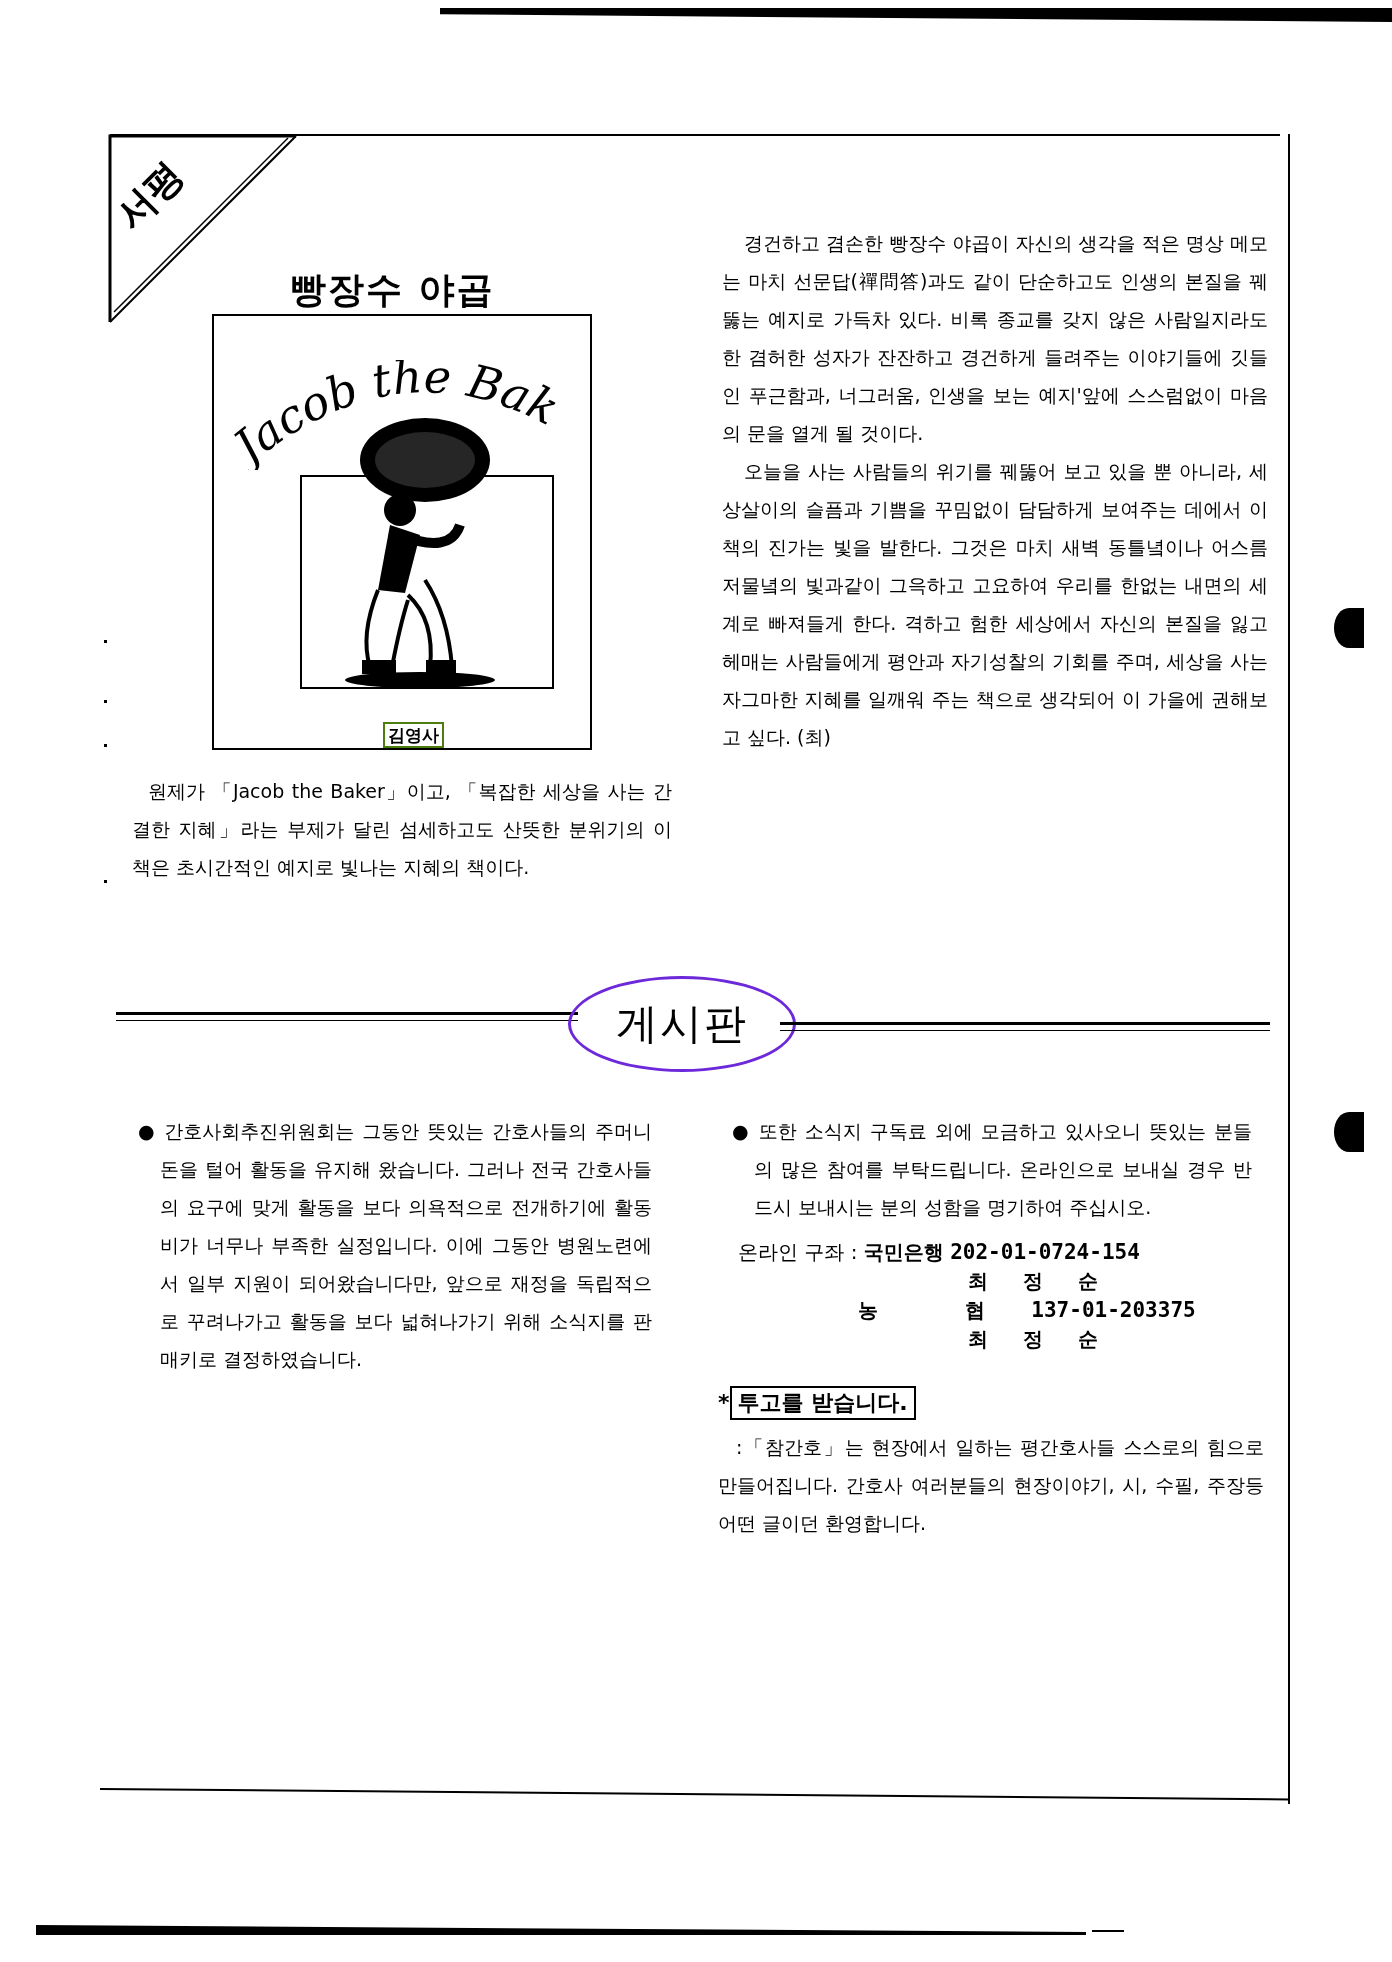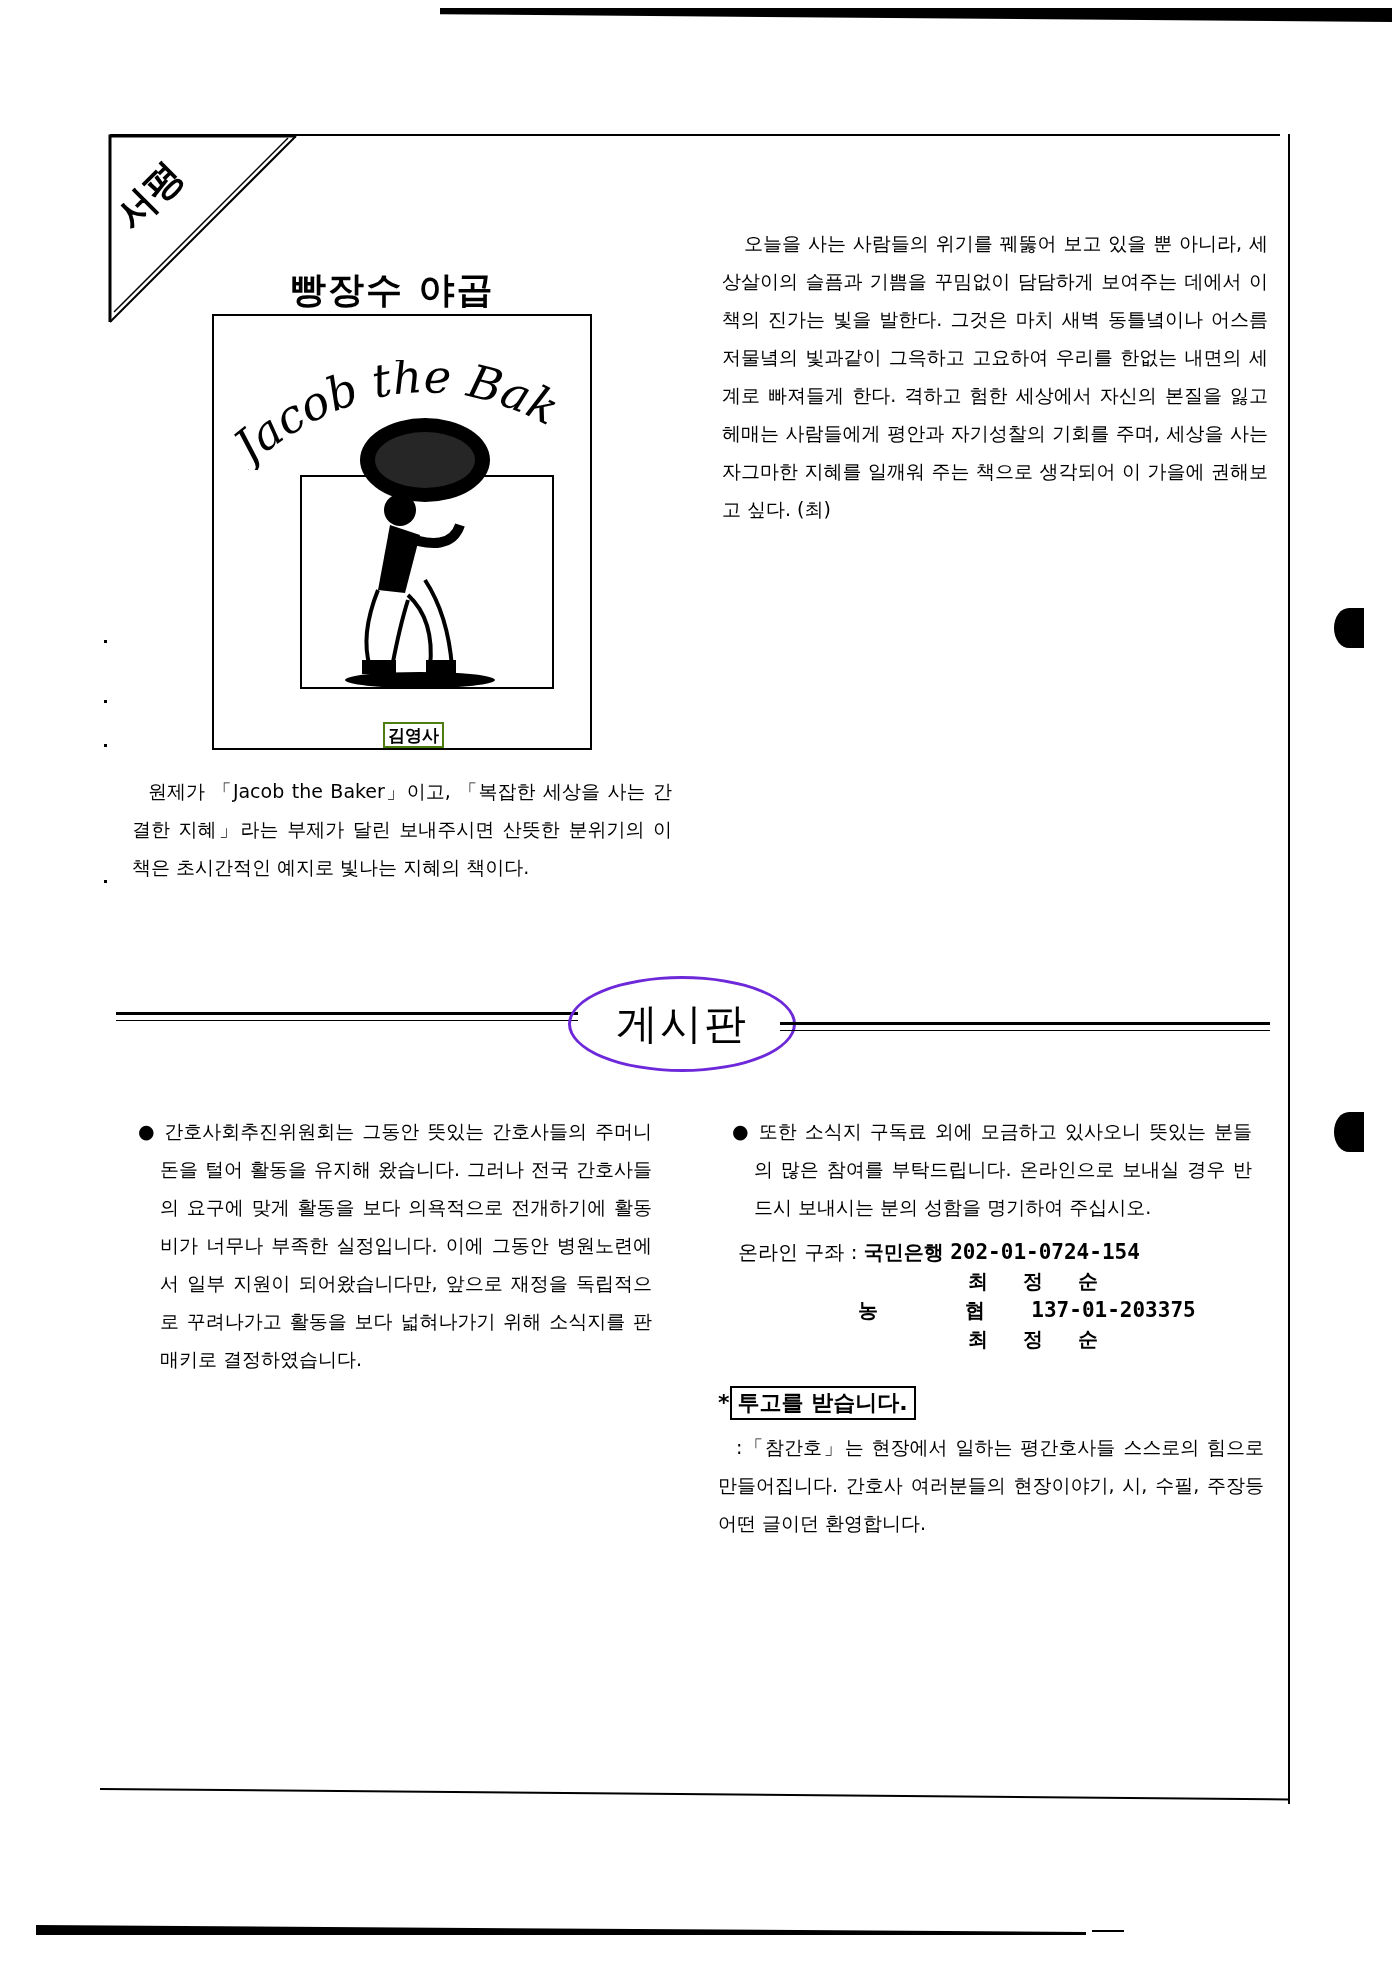--- a/index.html
+++ b/index.html
@@ -90,23 +90,24 @@
   <path d="M60 120 L48 185 L75 188 L90 130 Z" fill="#000"></path>
   <path d="M70 130 Q120 150 130 120" stroke="#000" stroke-width="10" fill="none"></path>
   <path d="M48 185 Q30 230 40 262 L62 262 Q70 220 78 195" fill="#fff" stroke="#000" stroke-width="4"></path>
   <path d="M78 190 Q105 215 100 262 L122 262 Q118 210 95 175" fill="#fff" stroke="#000" stroke-width="4"></path>
   <rect x="32" y="255" width="34" height="14" fill="#000"></rect>
   <rect x="96" y="255" width="30" height="14" fill="#000"></rect>
   <ellipse cx="90" cy="275" rx="75" ry="8" fill="#000"></ellipse>
 </svg>
 <div class="abs publisher">김영사</div>
 
-<div class="abs para caption">원제가 「Jacob the Baker」이고, 「복잡한 세상을 사는 간결한 지혜」라는 부제가 달린 보내주시면 산뜻한 분위기의 이 책은 초시간적인 예지로 빛나는 지혜의 책이다.</div>
+<div class="abs para caption">원제가 「Jacob the Baker」이고, 「복잡한 세상을 사는 간결한 지혜」라는 부제가 달린 섬세하고도 산뜻한 분위기의 이 책은 초시간적인 예지로 빛나는 지혜의 책이다.</div>
 
 <div class="abs para review-col">
+  <p>경건하고 겸손한 빵장수 야곱이 자신의 생각을 적은 명상 메모는 마치 선문답(禪問答)과도 같이 단순하고도 인생의 본질을 꿰뚫는 예지로 가득차 있다. 비록 종교를 갖지 않은 사람일지라도 한 겸허한 성자가 잔잔하고 경건하게 들려주는 이야기들에 깃들인 푸근함과, 너그러움, 인생을 보는 예지'앞에 스스럼없이 마음의 문을 열게 될 것이다.</p>
   <p>오늘을 사는 사람들의 위기를 꿰뚫어 보고 있을 뿐 아니라, 세상살이의 슬픔과 기쁨을 꾸밈없이 담담하게 보여주는 데에서 이 책의 진가는 빛을 발한다. 그것은 마치 새벽 동틀녘이나 어스름 저물녘의 빛과같이 그윽하고 고요하여 우리를 한없는 내면의 세계로 빠져들게 한다. 격하고 험한 세상에서 자신의 본질을 잃고 헤매는 사람들에게 평안과 자기성찰의 기회를 주며, 세상을 사는 자그마한 지혜를 일깨워 주는 책으로 생각되어 이 가을에 권해보고 싶다. (최)</p>
 </div>
 
 <div class="abs board-line-l"></div>
 <div class="abs board-oval">게시판</div>
 <div class="abs board-line-r"></div>
 
 <div class="abs para col-l">
   <p class="bullet-p"><span>● </span><span>간호사회추진위원회는 그동안 뜻있는 간호사들의 주머니 돈을 털어 활동을 유지해 왔습니다. 그러나 전국 간호사들의 요구에 맞게 활동을 보다 의욕적으로 전개하기에 활동비가 너무나 부족한 실정입니다. 이에 그동안 병원노련에서 일부 지원이 되어왔습니다만, 앞으로 재정을 독립적으로 꾸려나가고 활동을 보다 넓혀나가기 위해 소식지를 판매키로 결정하였습니다.</span></p>
 </div>

